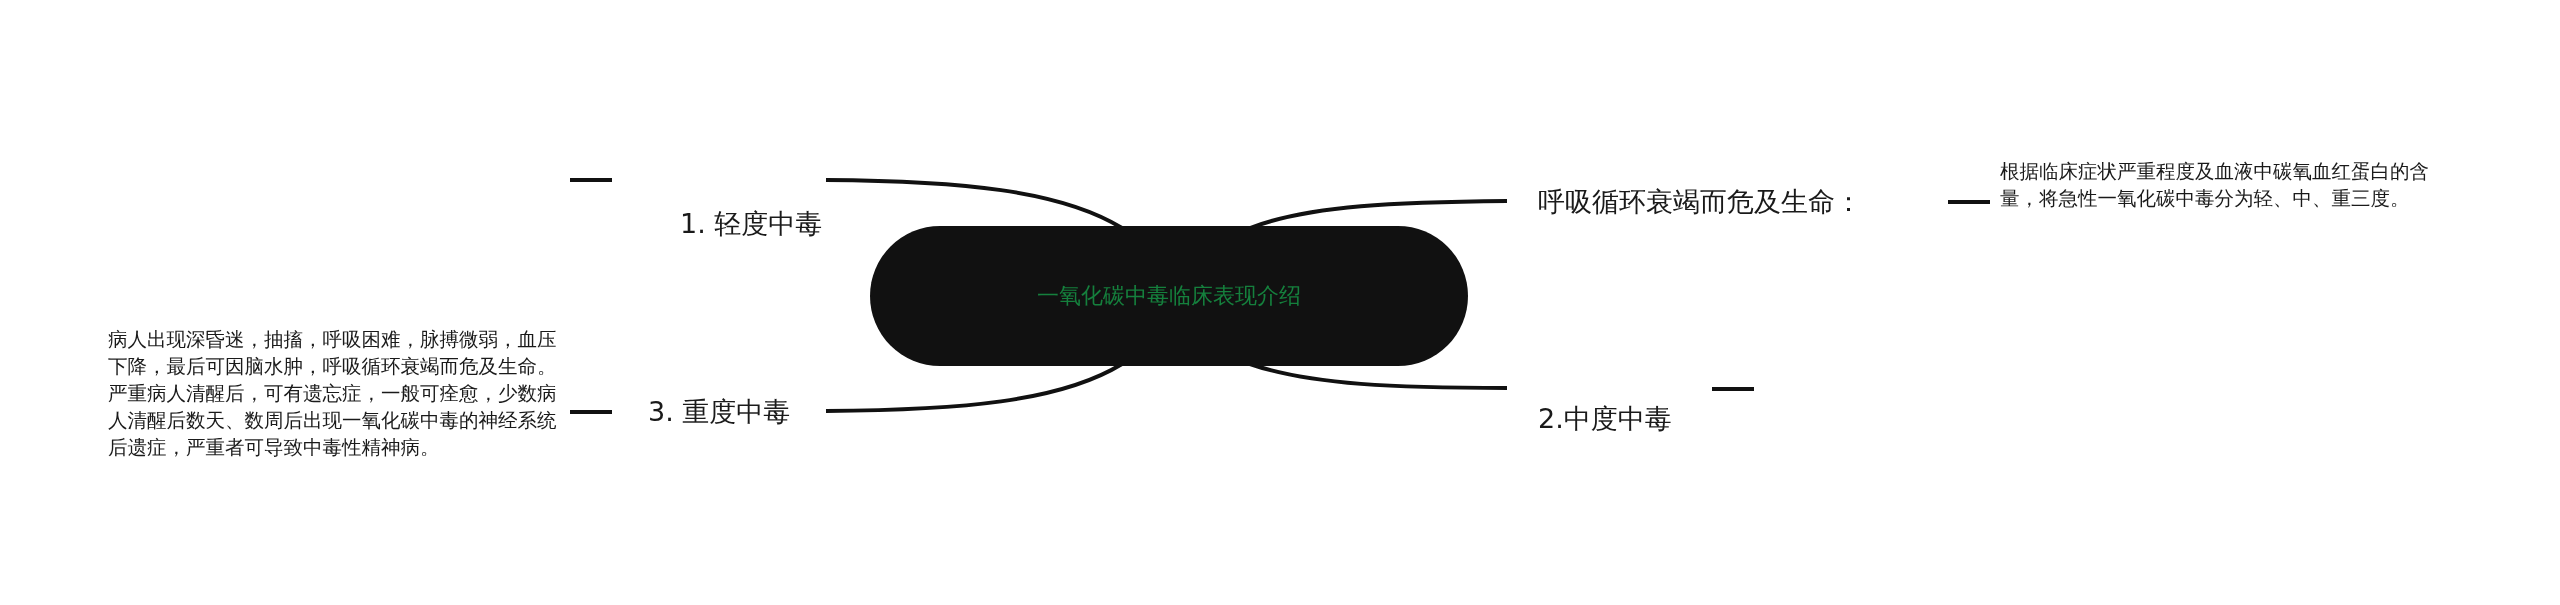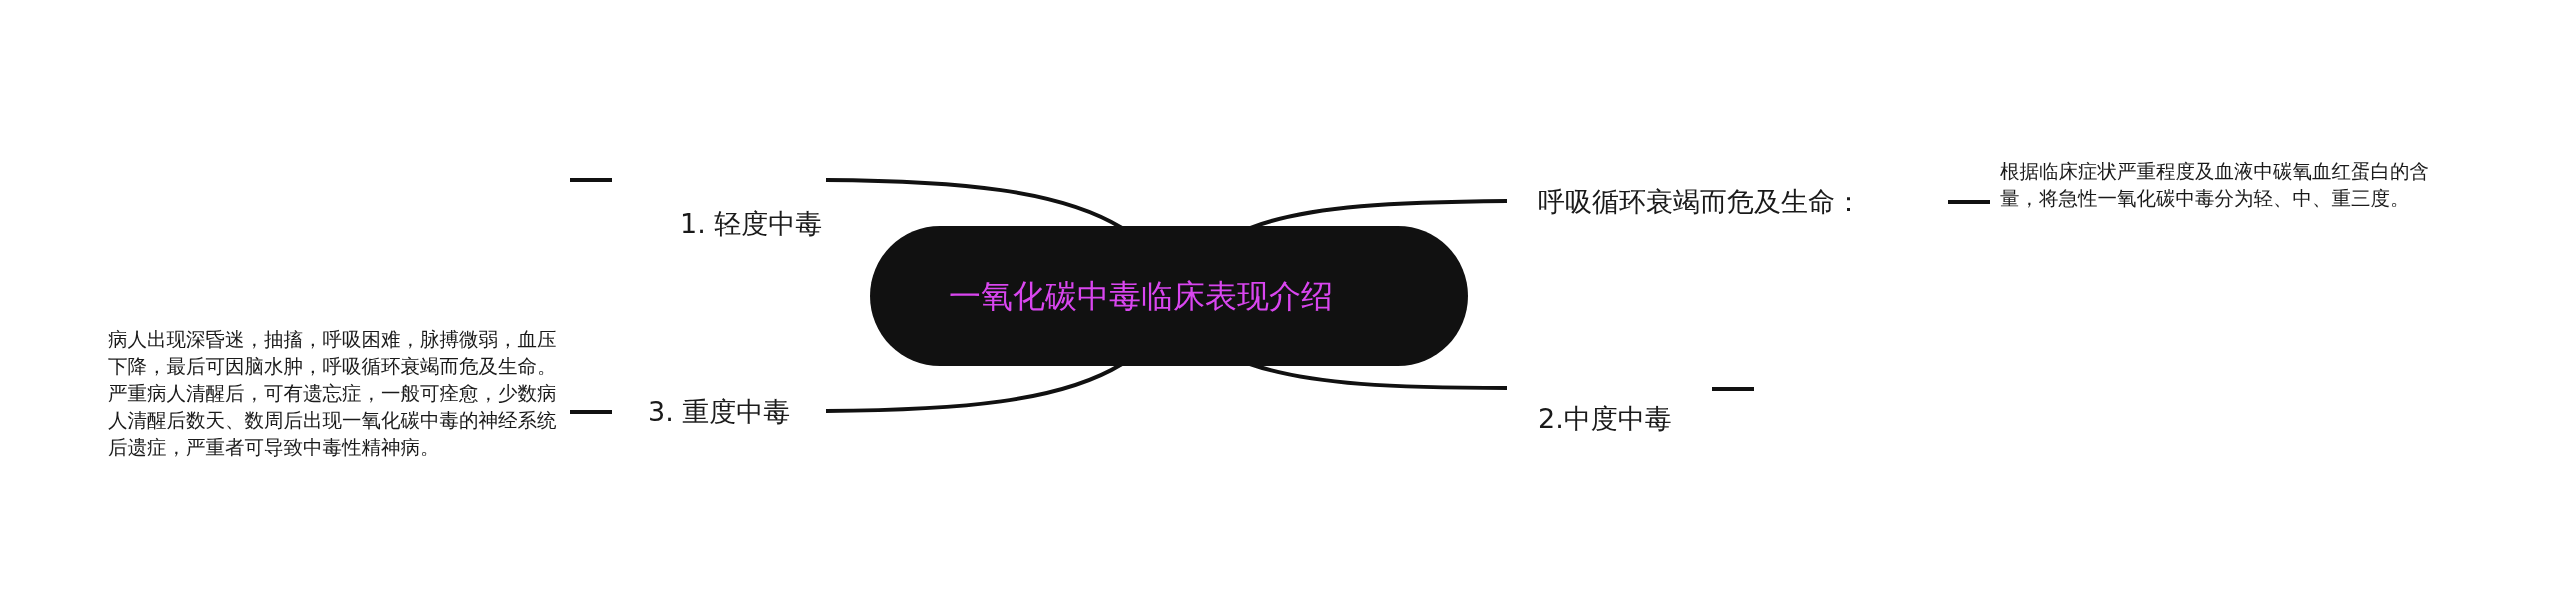--- a/index.html
+++ b/index.html
@@ -33,24 +33,24 @@
       height: 140px;
       background: #111111;
       border-radius: 70px;
       display: flex;
       align-items: center;
       justify-content: center;
       box-sizing: border-box;
       padding: 0 70px;
     }
     .root-title {
-      color: #d946ef;
-      font-size: 32px;
+      color: #15803d;
+      font-size: 22px;
       line-height: 48px;
-      text-align: left;
+      text-align: center;
       width: 440px;
       word-break: break-all;
     }
     .branch-label {
       position: absolute;
       font-size: 27px;
       line-height: 34px;
       white-space: nowrap;
       color: #1a1a1a;
     }

